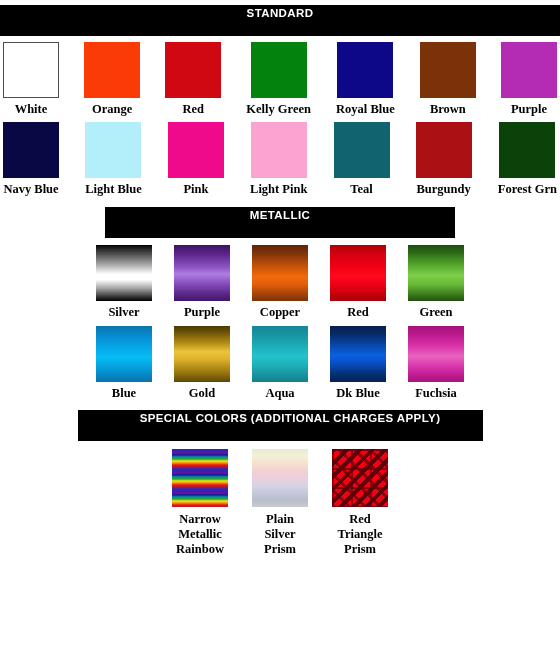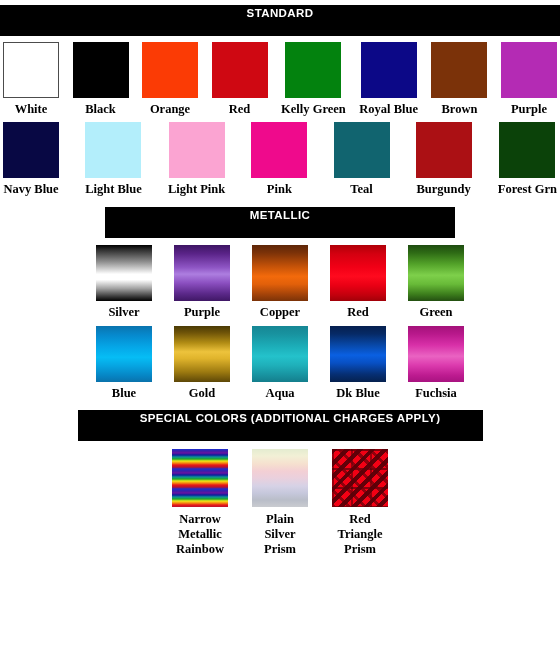--- a/index.html
+++ b/index.html
@@ -157,24 +157,20 @@
 <div class="sheet">
 
   <div class="section-bar bar-standard">STANDARD</div>
 
   <div class="row row-standard">
     <div class="cell">
       <span class="swatch sw-standard sw-bordered" style="background:#ffffff"></span>
       <span class="label">White</span>
     </div>
     <div class="cell">
-      <span class="swatch sw-standard" style="background:#000000"></span>
-      <span class="label">Black</span>
-    </div>
-    <div class="cell">
       <span class="swatch sw-standard" style="background:#fb3b05"></span>
       <span class="label">Orange</span>
     </div>
     <div class="cell">
       <span class="swatch sw-standard" style="background:#cf0812"></span>
       <span class="label">Red</span>
     </div>
     <div class="cell">
       <span class="swatch sw-standard" style="background:#03820e"></span>
       <span class="label">Kelly Green</span>
@@ -196,26 +192,26 @@
   <div class="row row-standard">
     <div class="cell">
       <span class="swatch sw-standard" style="background:#080844"></span>
       <span class="label">Navy Blue</span>
     </div>
     <div class="cell">
       <span class="swatch sw-standard" style="background:#b3eefb"></span>
       <span class="label">Light Blue</span>
     </div>
     <div class="cell">
+      <span class="swatch sw-standard" style="background:#ef0a8c"></span>
+      <span class="label">Pink</span>
+    </div>
+    <div class="cell">
       <span class="swatch sw-standard" style="background:#fba4d2"></span>
       <span class="label">Light Pink</span>
-    </div>
-    <div class="cell">
-      <span class="swatch sw-standard" style="background:#ef0a8c"></span>
-      <span class="label">Pink</span>
     </div>
     <div class="cell">
       <span class="swatch sw-standard" style="background:#11646f"></span>
       <span class="label">Teal</span>
     </div>
     <div class="cell">
       <span class="swatch sw-standard" style="background:#ab1014"></span>
       <span class="label">Burgundy</span>
     </div>
     <div class="cell">

